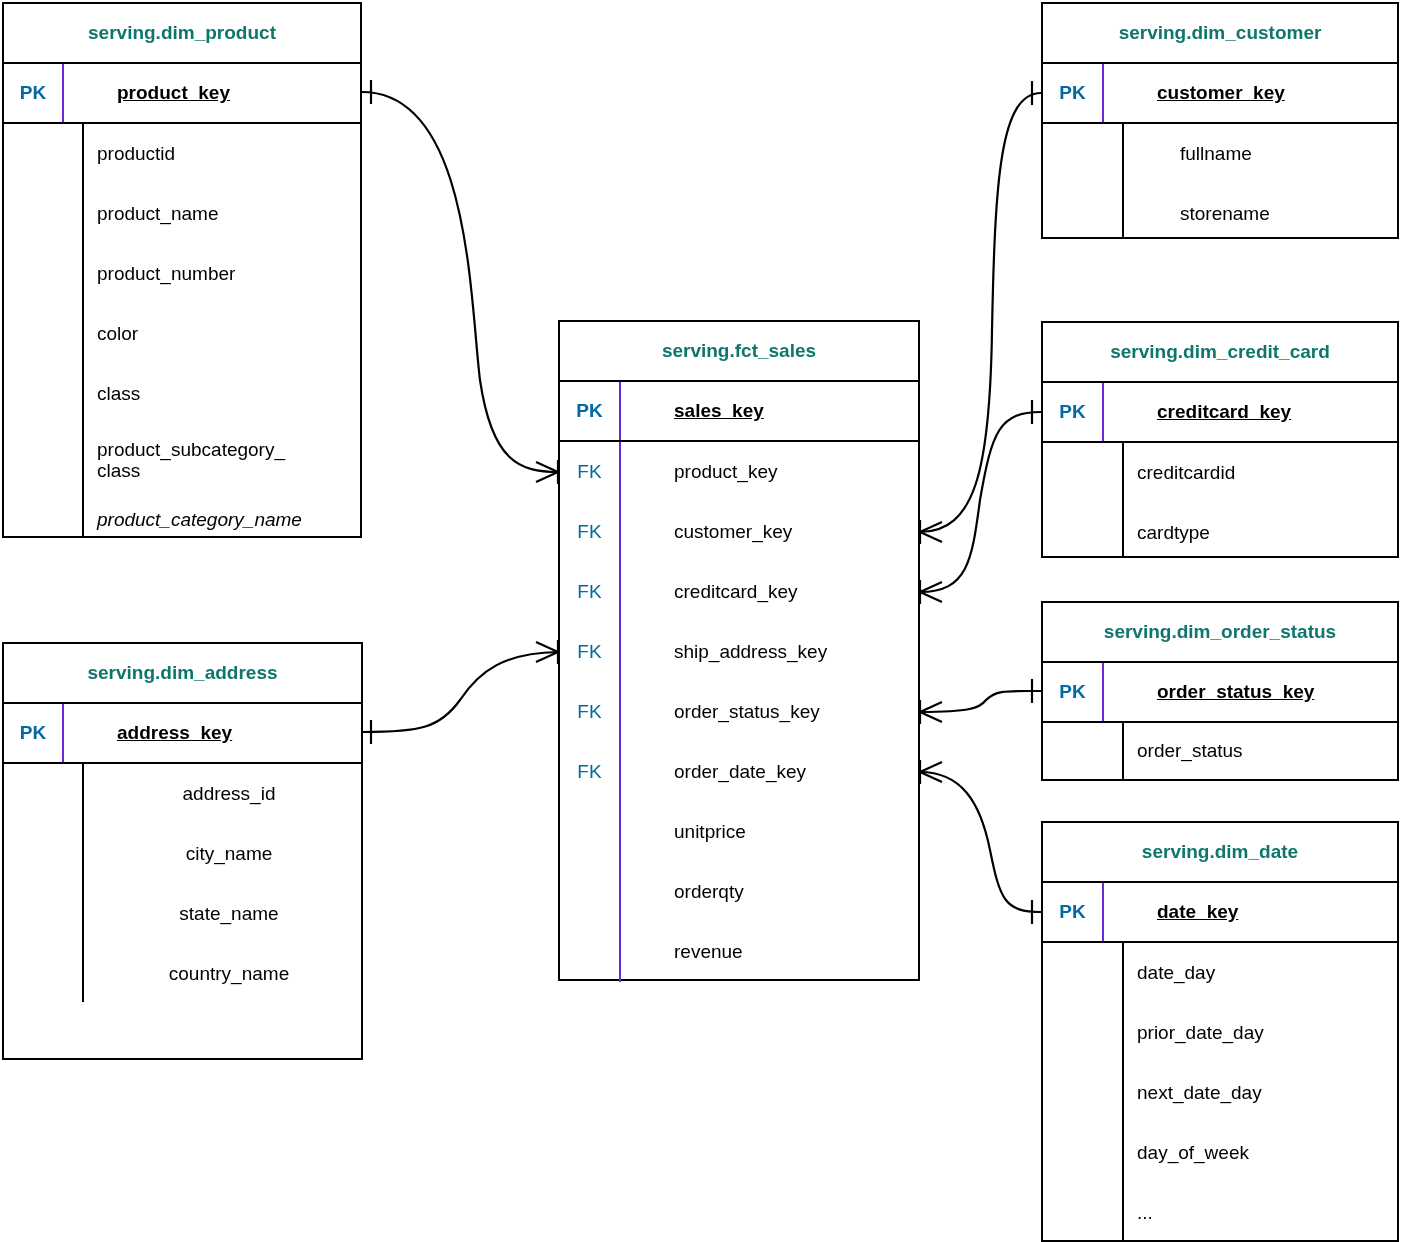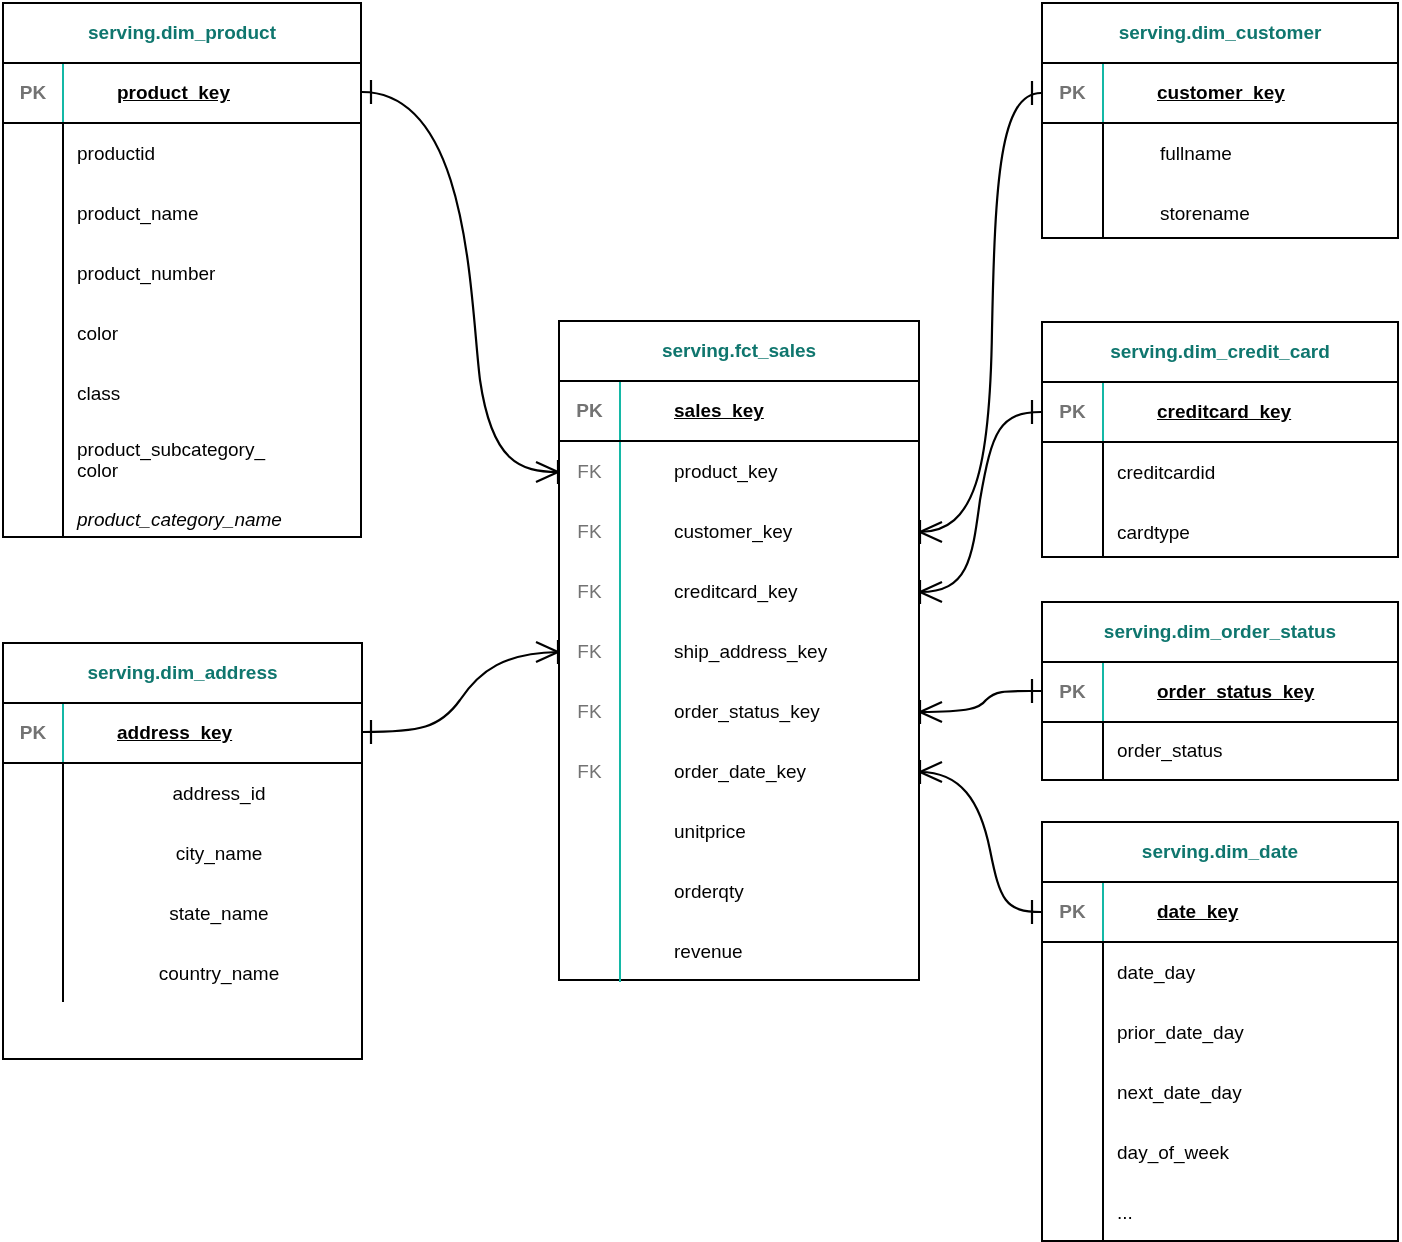--- a/index.html
+++ b/index.html
@@ -40,42 +40,43 @@
     display: flex;
     align-items: center;
     height: 60px;
   }
   .ent-row.pkrow {
     border-bottom: 2px solid #000000;
   }
   .ent-body {
     box-sizing: border-box;
     display: flex;
+    padding-left: 20px;
   }
   .body-gutter {
     box-sizing: border-box;
     flex: 0 0 auto;
     border-right: 2px solid #000000;
   }
   .body-fields {
     box-sizing: border-box;
     flex: 1 1 auto;
     padding: 0;
   }
   .keycell {
     box-sizing: border-box;
     flex: 0 0 auto;
     height: 100%;
     display: flex;
     align-items: center;
     justify-content: center;
     font-weight: bold;
     font-size: 19px;
-    border-right: 2px solid #14b8a6;
-    color: #737373;
+    border-right: 2px solid #6d28d9;
+    color: #0369a1;
   }
   .keycell.fk {
     font-weight: normal;
   }
   .namecell {
     box-sizing: border-box;
     flex: 1 1 auto;
     padding-left: 13px;
     font-size: 19px;
     color: #000000;
@@ -196,21 +197,21 @@
           <div class="attr-name">product_number</div>
         </div>
         <div class="attr">
           <div class="attr-name">color</div>
         </div>
         <div class="attr">
           <div class="attr-name">class</div>
         </div>
         <div class="attr two-line">
           <div class="attr-name">product_subcategory_
-color</div>
+class</div>
         </div>
         <div class="attr" style="height:48px;font-style:italic;">
           <div class="attr-name">product_category_name</div>
         </div>
       </div>
     </div>
   </div>
 
   <div class="entity" style="left:2px; top:642px; width:361px; height:418px;">
     <div class="ent-title">serving.dim_address</div>

